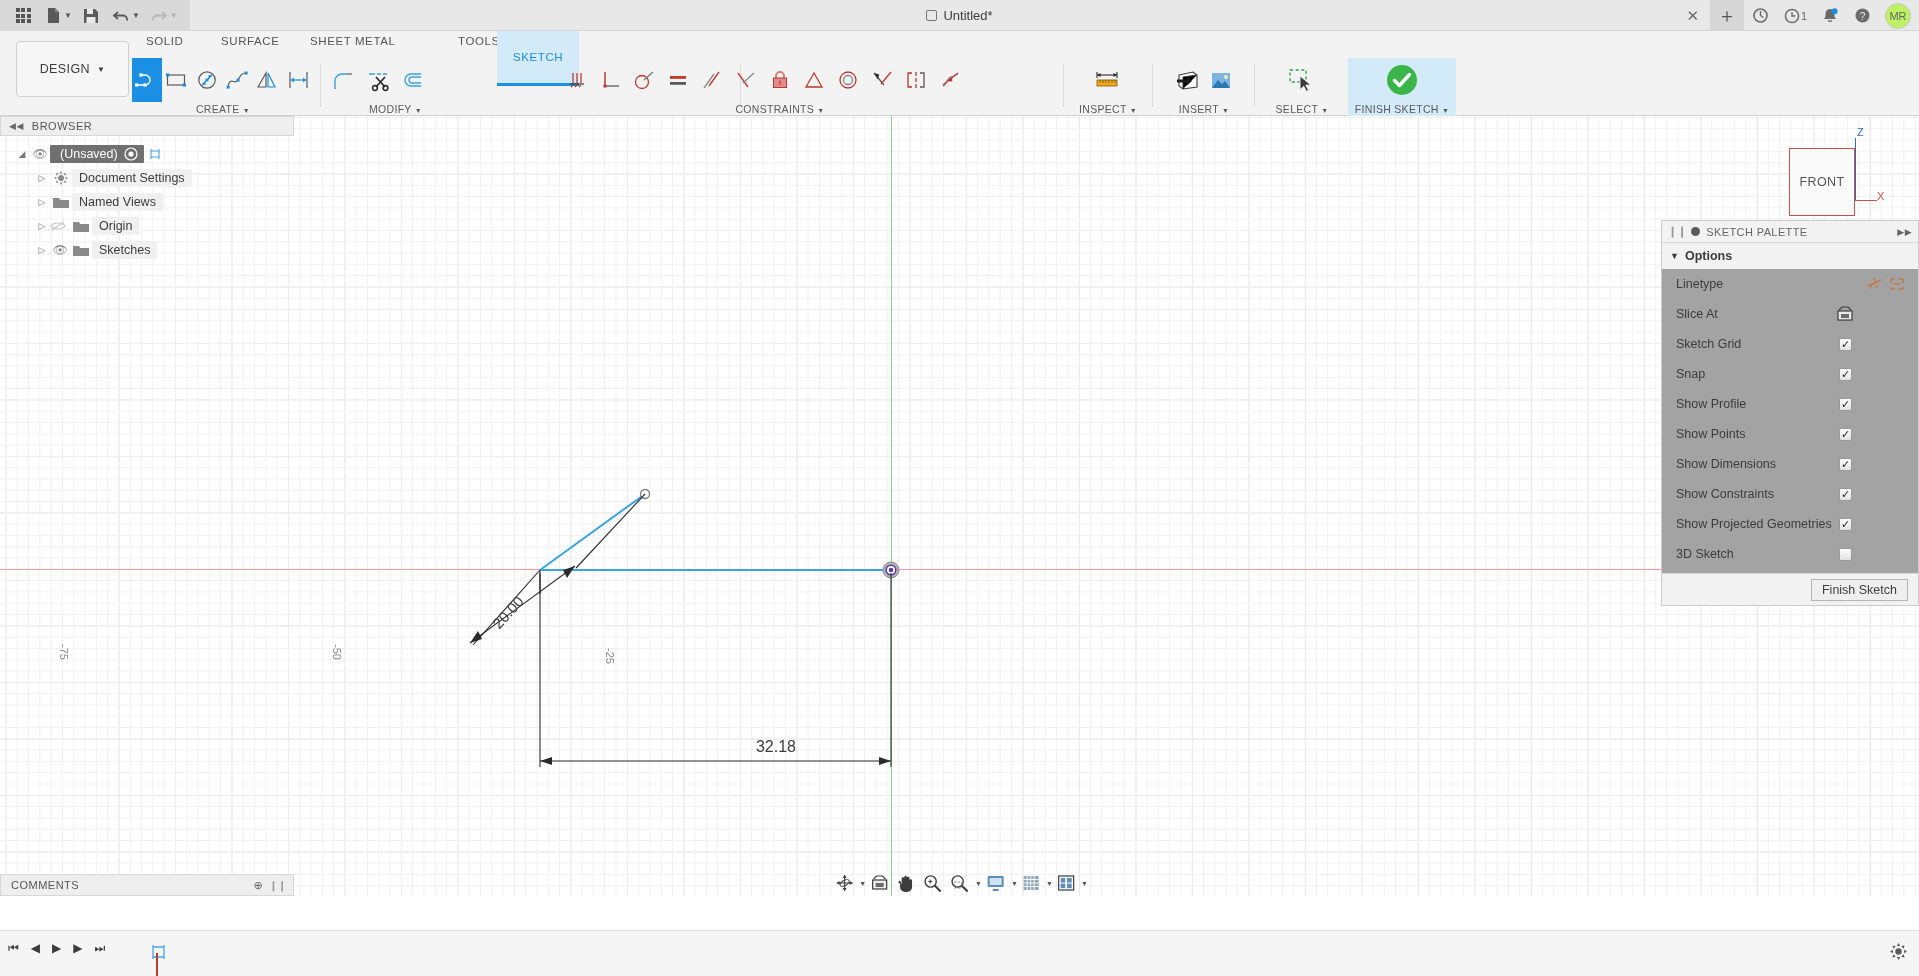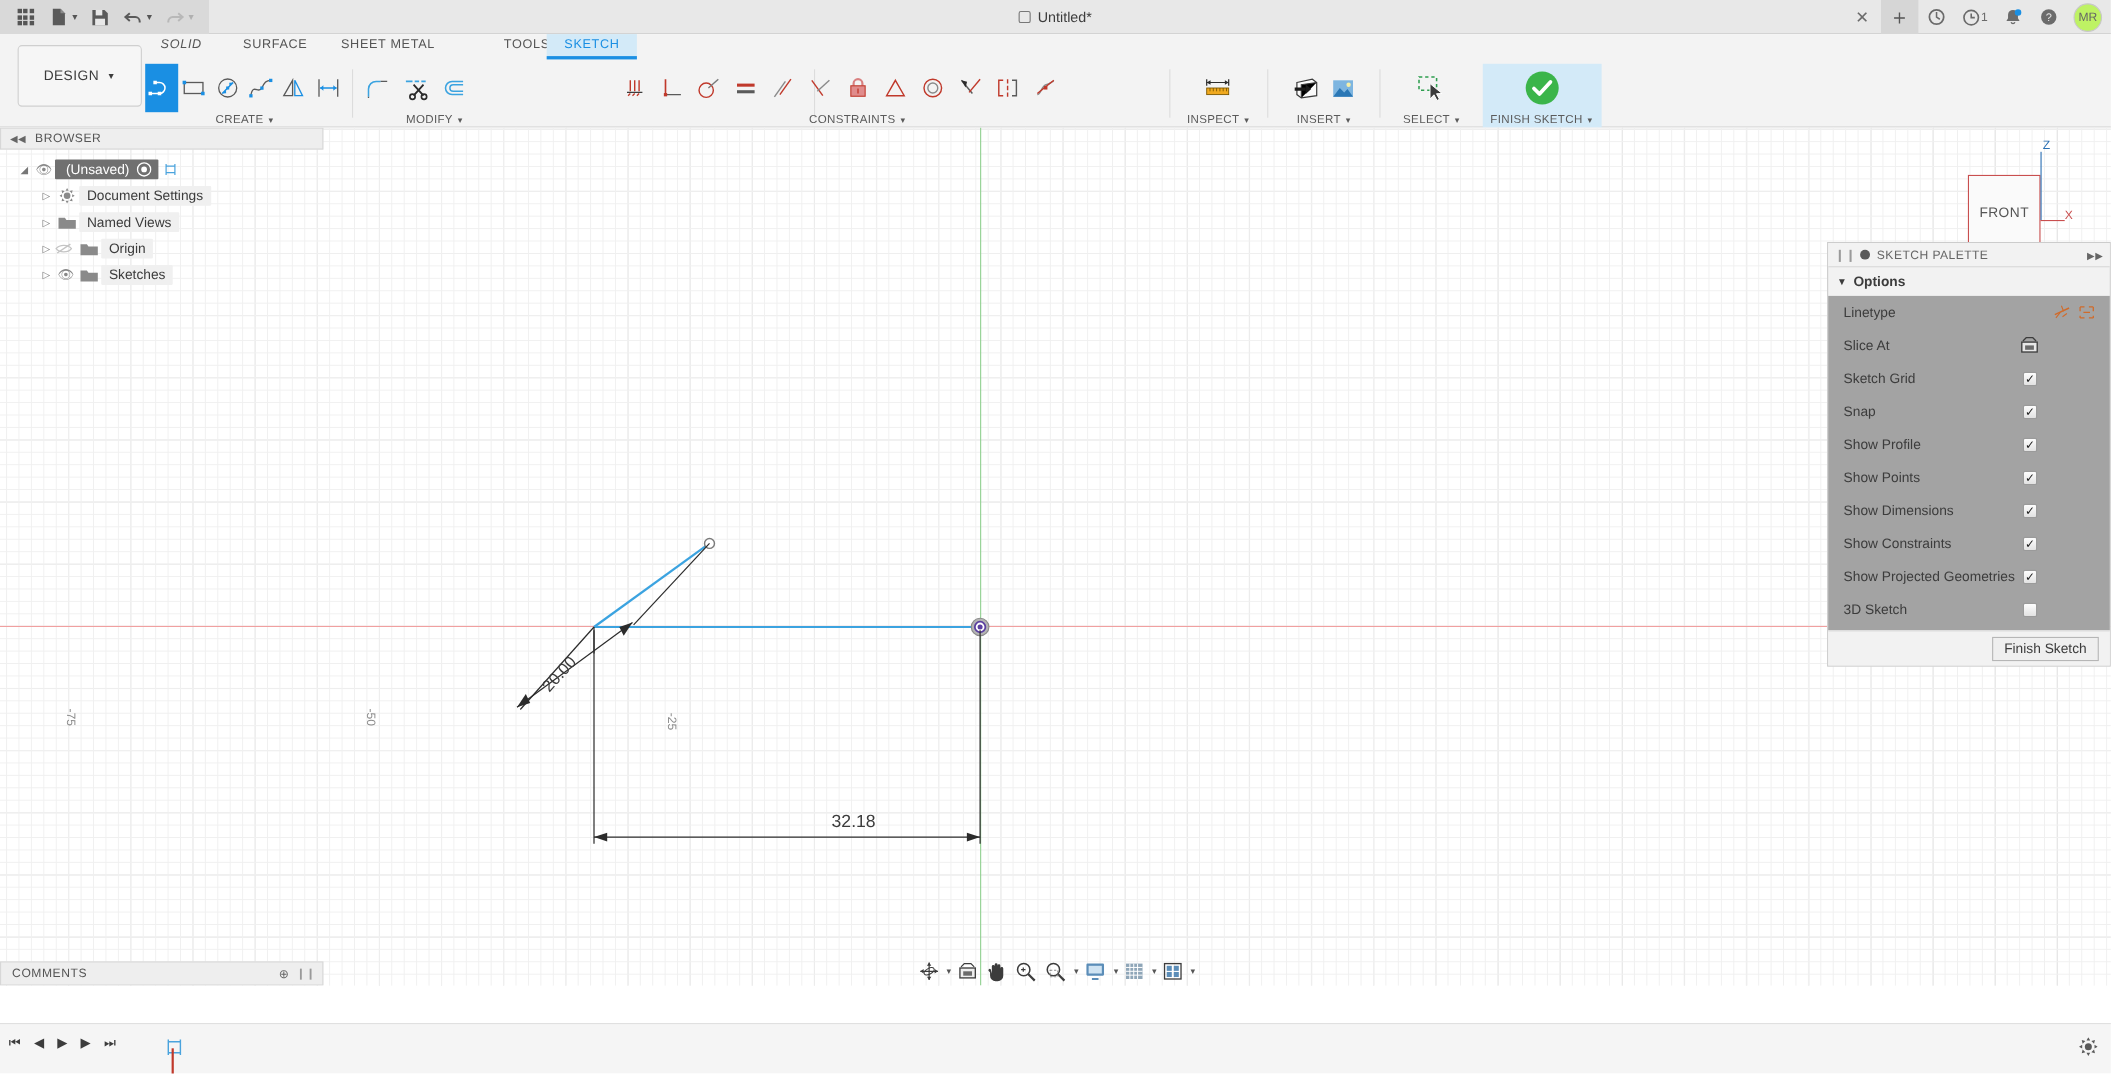--- a/index.html
+++ b/index.html
@@ -52,21 +52,21 @@
   }
   .design-box {
     position: absolute; left: 16px; top: 10px; width: 113px; height: 56px;
     border: 1px solid #cfcfcf; border-radius: 4px; background: #f6f6f6;
     display: flex; align-items: center; justify-content: center;
     font-size: 12.5px; letter-spacing: .4px; color: #3c3c3c; cursor: pointer;
   }
   .tabrow { position: absolute; left: 0; top: 0; width: 100%; height: 27px; }
   .rtab { position: absolute; top: 4px; font-size: 11.5px; letter-spacing: .6px;
     color: #555; cursor: pointer; white-space: nowrap; }
-  .rtab.active { color: #1a8fe3; background: #d3eaf8; padding: 4px 16px;
+  .rtab.active { color: #1a8fe3; background: #d3eaf8; padding: 20px 16px;
     top: 0; border-bottom: 3px solid #1a8fe3; }
   .panel { position: absolute; top: 27px; height: 58px; }
   .panel-icons { display: flex; align-items: flex-start; height: 46px; }
   .ticon { width: 34px; height: 44px; display: flex; align-items: center;
     justify-content: center; cursor: pointer; }
   .ticon.big { width: 42px; }
   .ticon.sel { background: #1a8fe3; }
   .plabel { position: absolute; bottom: 1px; width: 100%; text-align: center;
     font-size: 10.5px; color: #5a5a5a; letter-spacing: .3px; cursor: pointer; }
   .vsep { position: absolute; top: 32px; width: 1px; height: 44px; background: #dcdcdc; }
@@ -104,21 +104,21 @@
   .brow { display: flex; align-items: center; height: 24px; font-size: 12.5px;
     color: #3c3c3c; cursor: pointer; }
   .bcaret { width: 16px; text-align: center; color: #777; font-size: 9px; }
   .beye { width: 20px; text-align: center; color: #888; font-size: 12px; }
   .bicon { width: 22px; display: flex; align-items: center; justify-content: center; }
   .brow .lbl { background: #f0f0f0; padding: 2px 7px; border-radius: 1px; }
   .brow.root .lbl { background: #707070; color: #fff; padding: 2px 26px 2px 10px; }
 
   
   .viewcube { position: absolute; right: 30px; top: 10px; width: 120px; height: 100px; }
-  .vc-face { position: absolute; left: 20px; top: 33px; width: 66px; height: 68px;
+  .vc-face { position: absolute; left: 20px; top: 22px; width: 66px; height: 68px;
     border: 1.5px solid #c94f4f; background: #fafafa;
     display: flex; align-items: center; justify-content: center;
     font-size: 12.5px; color: #555; letter-spacing: .4px; cursor: pointer; }
   .vc-axis-z { position: absolute; left: 88px; top: 0px; font-size: 11px; color: #2a6fb3; }
   .vc-axis-x { position: absolute; left: 108px; top: 64px; font-size: 11px; color: #c94f4f; }
   .vc-line-v { position: absolute; left: 86px; top: 12px; width: 1px; height: 62px; background:#2a6fb3; }
   .vc-line-h { position: absolute; left: 86px; top: 74px; width: 22px; height: 1px; background:#c94f4f; }
 
   
   .palette { position: absolute; right: 0; top: 104px; width: 258px;
@@ -267,21 +267,21 @@
   </div>
 
   <div class="ribbon">
 
     <div class="design-box">
       <span>DESIGN</span>
       <span style="font-size:8px;margin-left:7px;">▼</span>
     </div>
 
     <div class="tabrow">
-      <div class="rtab" style="left:146px;font-style:italic;">SOLID</div>
+      <div class="rtab" style="left:146px;">SOLID</div>
       <div class="rtab" style="left:221px;">SURFACE</div>
       <div class="rtab" style="left:310px;">SHEET METAL</div>
       <div class="rtab" style="left:432px;margin-left:26px;">TOOLS</div>
       <div class="rtab active" style="left:497px;">SKETCH</div>
     </div>
 
     <div class="panel" style="left:132px;width:182px;">
       <div class="panel-icons">
         <div class="ticon sel">
           <svg width="26" height="24" viewBox="0 0 26 24">

